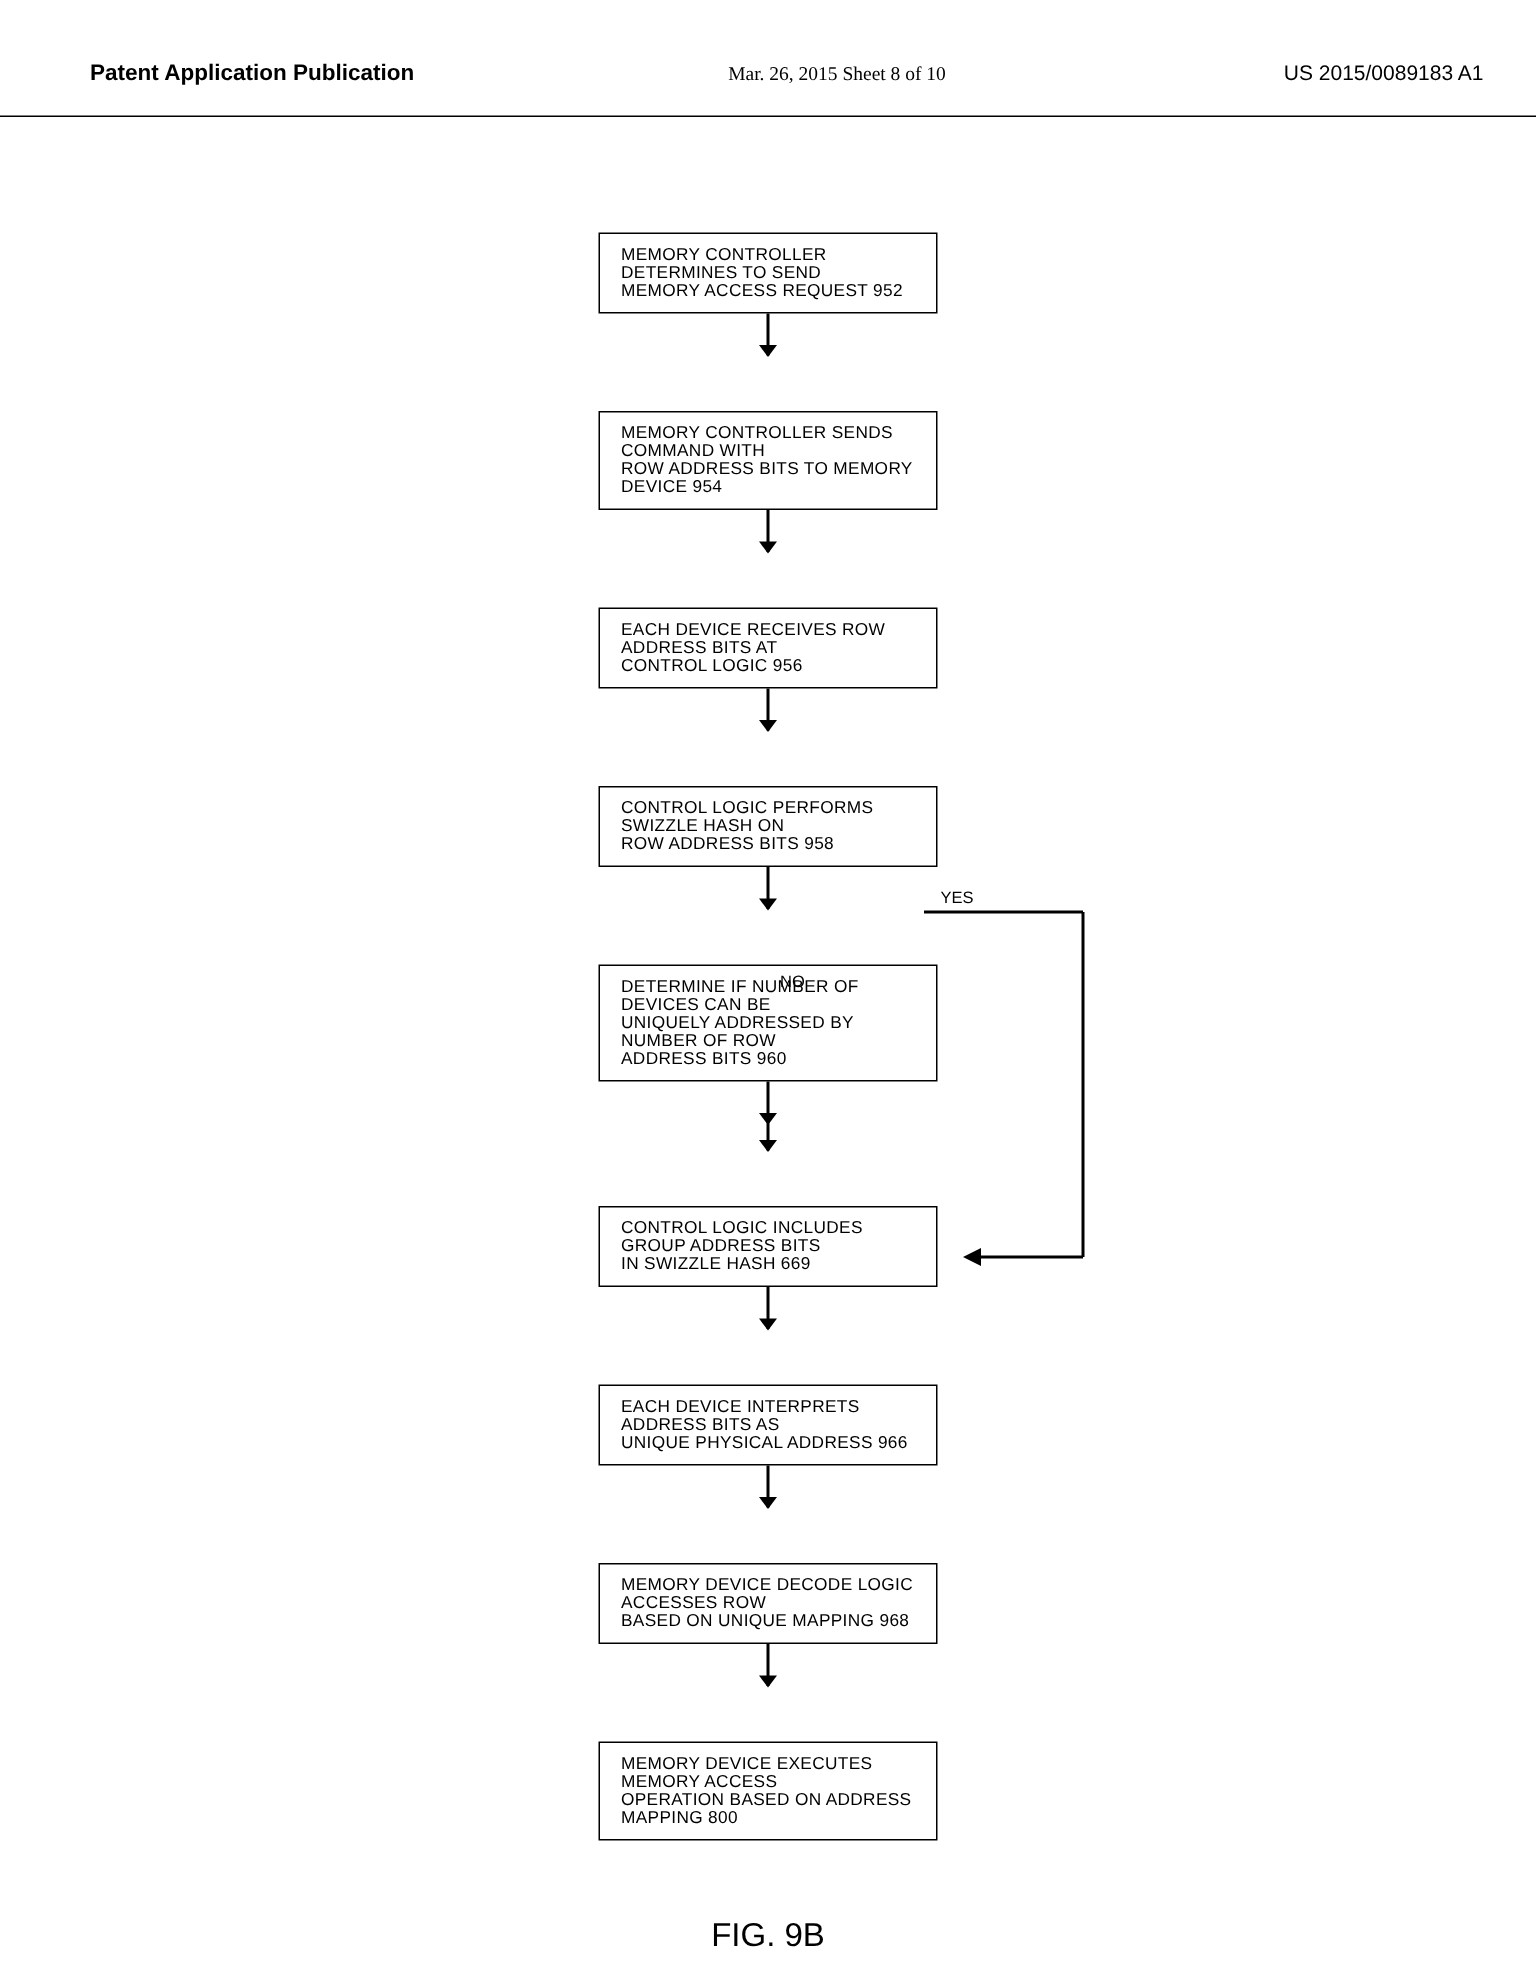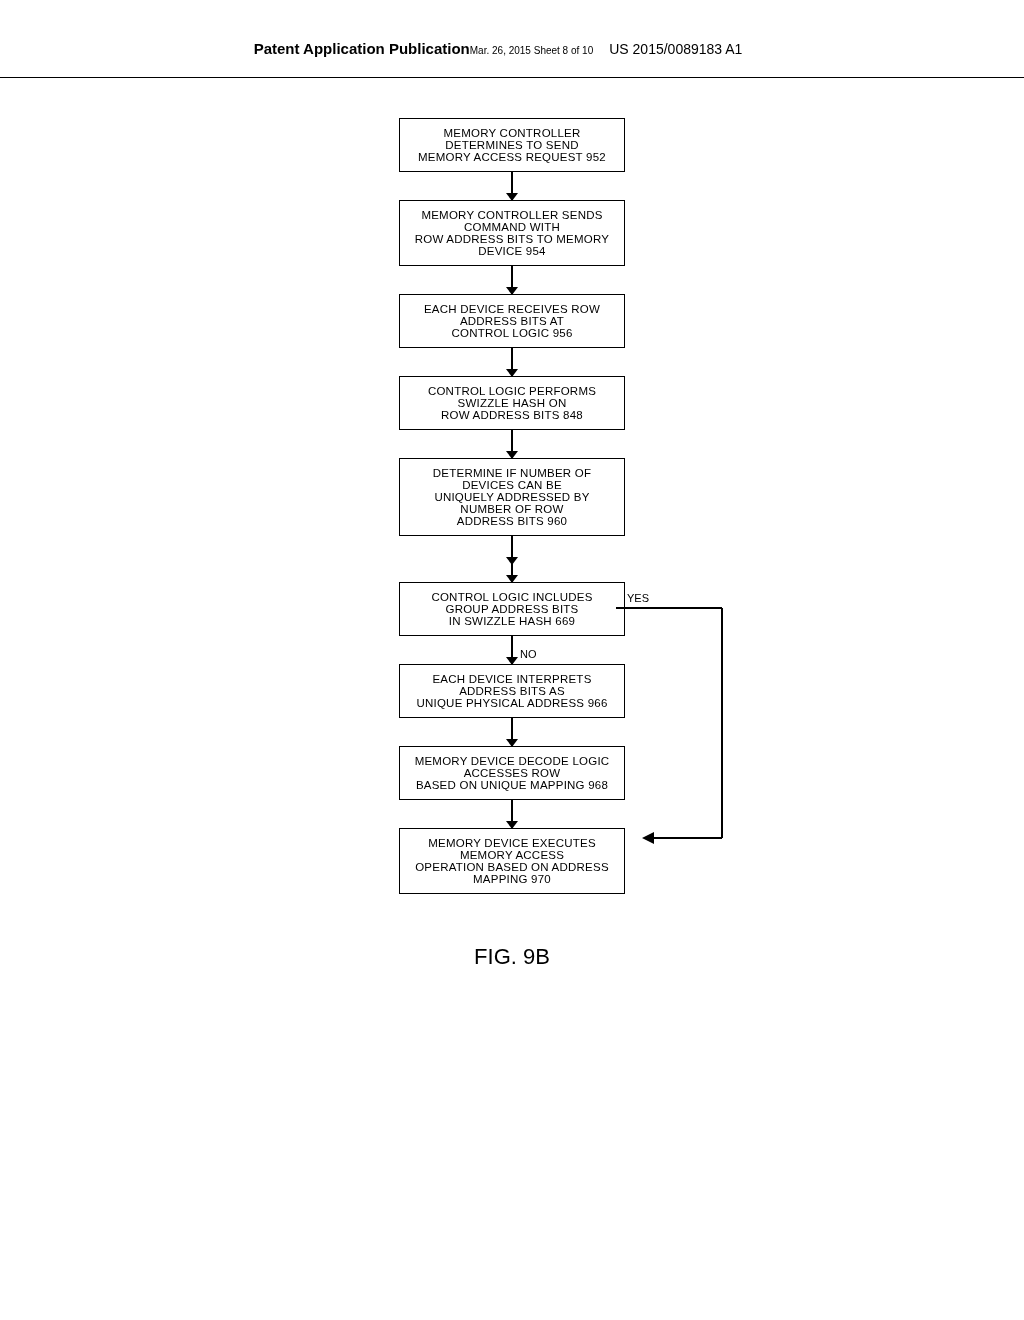--- a/index.html
+++ b/index.html
@@ -15,58 +15,60 @@
       width: 1024px;
       min-height: 1320px;
       background: #fff;
       padding: 0;
       position: relative;
     }
 
     
     .header {
       display: flex;
-      justify-content: center;
+      justify-content: space-between;
       align-items: baseline;
-      padding: 40px 88px 20px 60px;
+      padding: 40px 35px 20px 60px;
       border-bottom: 1px solid #000;
       margin-bottom: 10px;
     }
     .header-left {
       font-weight: bold;
       font-size: 15px;
     }
     .header-center {
-      font-size: 10px;
+      font-size: 13px;
+      font-family: Liberation Serif, serif;
     }
     .header-right {
       font-size: 14px;
       margin-left: 16px;
     }
 
     
     .flowchart {
       display: flex;
       flex-direction: column;
       align-items: center;
       padding: 30px 0 20px 0;
       position: relative;
     }
 
     
     .flow-box {
       border: 1.5px solid #000;
       padding: 8px 14px;
-      text-align: center;
+      text-align: left;
       font-size: 11.5px;
       font-weight: normal;
       letter-spacing: 0.02em;
       width: 226px;
       background: #fff;
       position: relative;
+      margin-top: 37px;
     }
 
     
     .arrow-down {
       width: 2px;
       background: #000;
       height: 28px;
       margin: 0 auto;
       position: relative;
     }
@@ -163,21 +165,21 @@
 
       <div class="flow-box">
         EACH DEVICE RECEIVES ROW ADDRESS BITS AT<br>
         CONTROL LOGIC <span class="ref">956</span>
       </div>
 
       <div class="arrow-down"></div>
 
       <div class="flow-box">
         CONTROL LOGIC PERFORMS SWIZZLE HASH ON<br>
-        ROW ADDRESS BITS <span class="ref">848</span>
+        ROW ADDRESS BITS <span class="ref">958</span>
       </div>
 
       <div class="arrow-down"></div>
 
       <div class="flow-box">
         DETERMINE IF NUMBER OF DEVICES CAN BE<br>
         UNIQUELY ADDRESSED BY NUMBER OF ROW<br>
         ADDRESS BITS <span class="ref">960</span>
       </div>
 
@@ -202,21 +204,21 @@
 
       <div class="flow-box">
         MEMORY DEVICE DECODE LOGIC ACCESSES ROW<br>
         BASED ON UNIQUE MAPPING <span class="ref">968</span>
       </div>
 
       <div class="arrow-down"></div>
 
       <div class="flow-box">
         MEMORY DEVICE EXECUTES MEMORY ACCESS<br>
-        OPERATION BASED ON ADDRESS MAPPING <span class="ref">970</span>
+        OPERATION BASED ON ADDRESS MAPPING <span class="ref">800</span>
       </div>
 
     </div>
   </div>
 
   <div class="fig-label">FIG. 9B</div>
 
 </div>
 
 </body></html>

